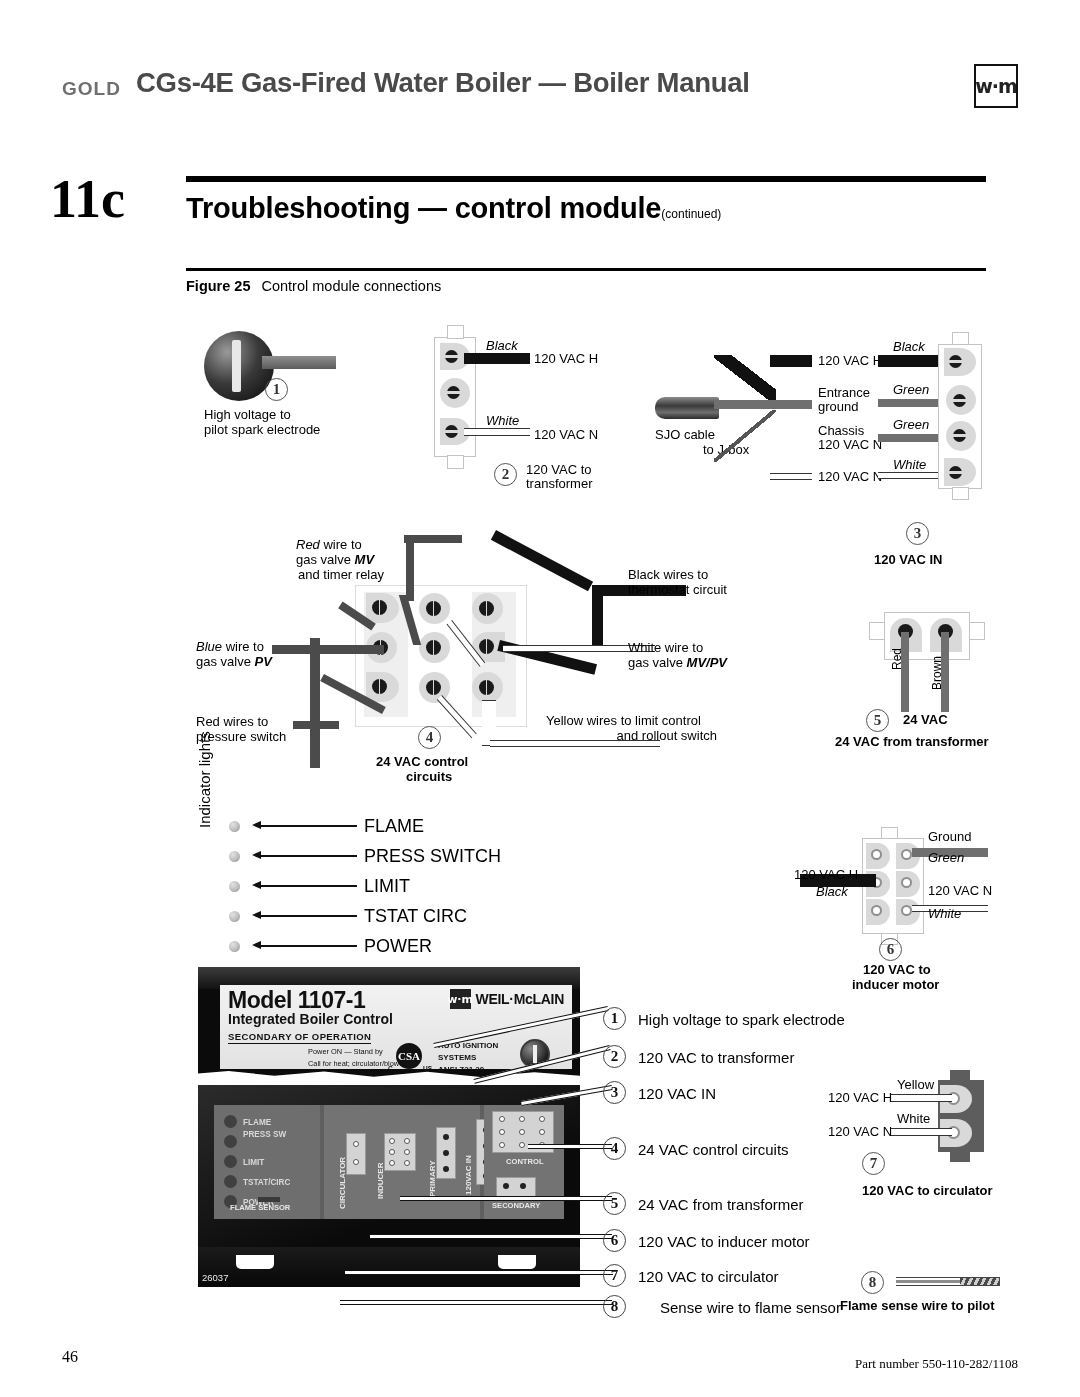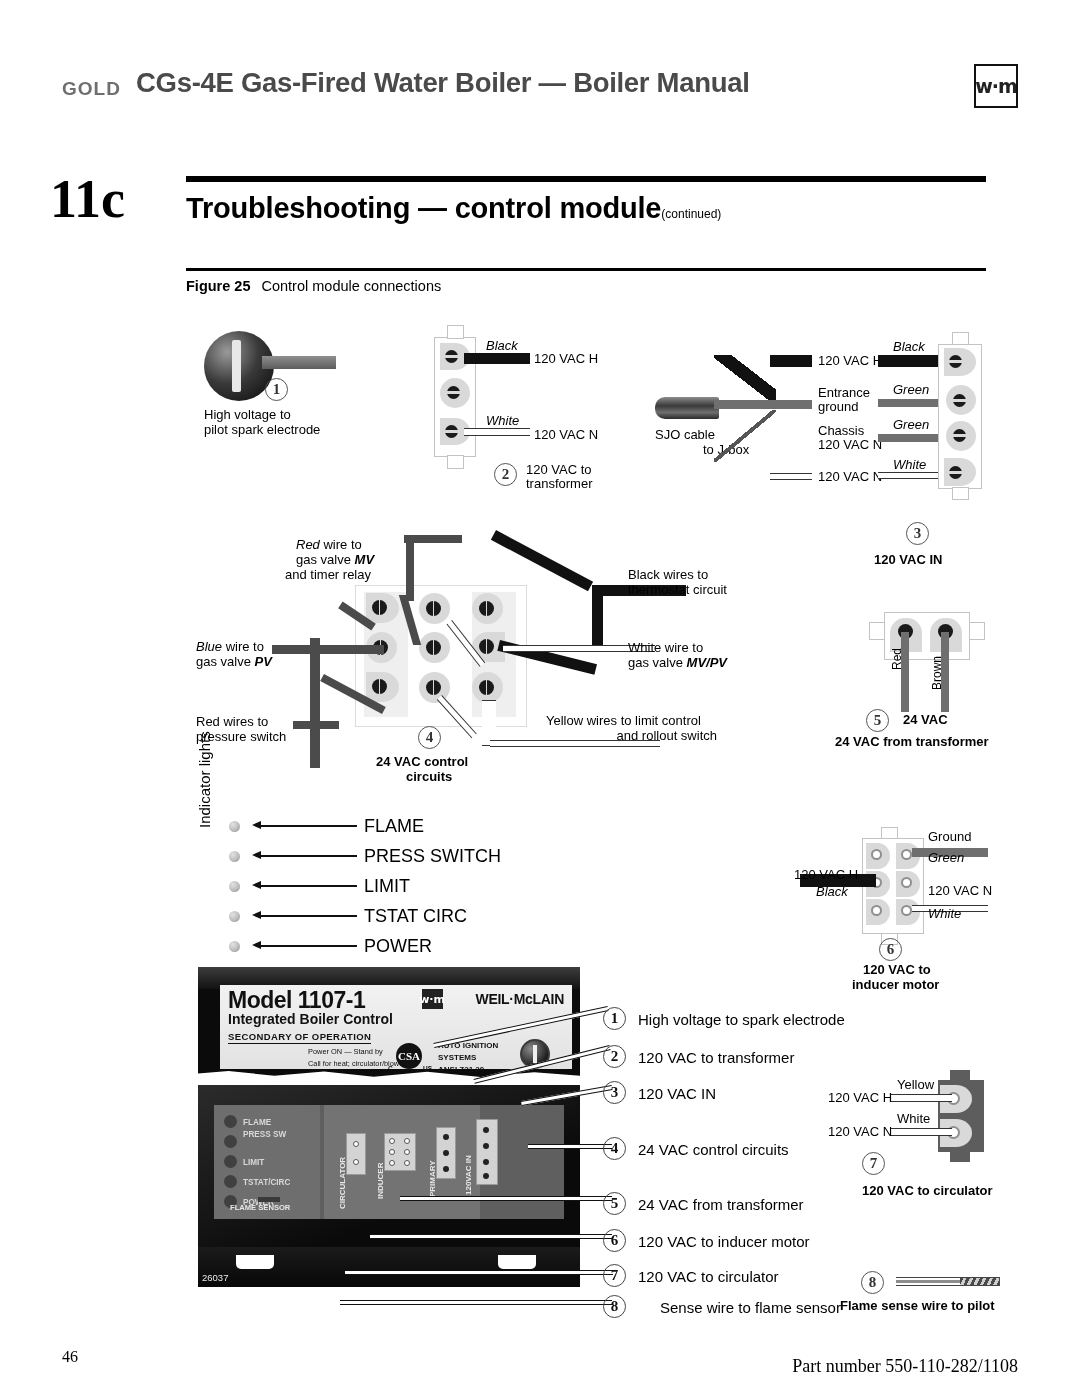--- a/index.html
+++ b/index.html
@@ -136,21 +136,21 @@
   #mp-sub {
     position:absolute; left:8px; top:26px; font-size:14px; font-weight:bold; color:#111;
   }
   #mp-wm {
     position:absolute; right:8px; top:4px; display:flex; align-items:center; gap:5px;
   }
   #mp-wm .box {
     width:21px; height:20px; background:#222; color:#fff; font-size:11px; font-weight:bold;
     display:flex; align-items:center; justify-content:center; font-family:"DejaVu Sans", sans-serif;
   }
-  #mp-wm .wmtxt { font-size:14px; font-weight:bold; color:#111; letter-spacing:-0.3px;margin-left:28px; }
+  #mp-wm .wmtxt { font-size:14px; font-weight:bold; color:#111; letter-spacing:-0.3px; }
   #mp-seq {
     position:absolute; left:8px; top:46px; font-size:9.5px; font-weight:bold;
     letter-spacing:0.4px; color:#111; border-bottom:1.4px solid #111; padding-bottom:1px;
   }
   .mp-seqline { position:absolute; font-size:7.4px; color:#111; white-space:nowrap; }
   #mp-csa {
     position:absolute; left:176px; top:58px; width:26px; height:26px;
     border-radius:50%; background:#111; color:#fff;
     font-size:11px; font-weight:bold; display:flex; align-items:center; justify-content:center;
     font-family:"Liberation Serif", serif;
@@ -203,21 +203,21 @@
 
   
   .legend-item { position:absolute; font-size:15px; white-space:nowrap; }
 
   
   .leader { position:absolute; background:#fff; border-top:1.4px solid #111; border-bottom:1.4px solid #111; }
 
   
   #page-number { position:absolute; left:62px; top:1348px; font-size:16px;
                  font-family:"Liberation Serif", serif; }
-  #part-number { position:absolute; right:62px; top:1356px; font-size:18px;
+  #part-number { position:absolute; right:62px; top:1356px; font-size:13px;
                  font-family:"Liberation Serif", serif; }
 </style>
 </head>
 <body>
 
 <div class="page">
 
   <div id="header">
     <div id="gold-badge">GOLD</div>
     <div id="header-title">CGs-4E Gas-Fired Water Boiler — Boiler Manual</div>
@@ -369,21 +369,21 @@
 
     <div class="wire white" style="left:503px;top:645px;width:152px;height:7px;"></div>
 
     <div class="wire white" style="left:482px;top:700px;width:14px;height:46px;"></div>
     <div class="wire white" style="left:490px;top:740px;width:170px;height:7px;"></div>
     <div class="wire white" style="left:452px;top:620px;width:54px;height:7px;transform:rotate(52deg);transform-origin:0 0;"></div>
     <div class="wire white" style="left:442px;top:695px;width:52px;height:7px;transform:rotate(48deg);transform-origin:0 0;"></div>
 
     <div class="lbl" style="left:296px;top:538px;"><i>Red</i> wire to</div>
     <div class="lbl" style="left:296px;top:553px;">gas valve <b><i>MV</i></b></div>
-    <div class="lbl" style="left:285px;top:568px;">and timer relay</div>
+    <div class="lbl" style="left:298px;top:568px;">and timer relay</div>
 
     <div class="lbl" style="left:196px;top:640px;"><i>Blue</i> wire to</div>
     <div class="lbl" style="left:196px;top:655px;">gas valve <b><i>PV</i></b></div>
 
     <div class="lbl" style="left:196px;top:715px;">Red wires to</div>
     <div class="lbl" style="left:196px;top:730px;">pressure switch</div>
 
     <div class="lbl" style="left:628px;top:568px;">Black wires to</div>
     <div class="lbl" style="left:628px;top:583px;">thermostat circuit</div>
 
@@ -579,20 +579,38 @@
 
         <div class="mp-vert" style="left:140px;top:90px;">120VAC IN</div>
       </div>
 
       <div style="position:absolute;left:262px;top:14px;width:22px;height:66px;background:#d3d3d3;border:1px solid #9a9a9a;"></div>
       <div class="mp-dot" style="left:269px;top:22px;"></div>
       <div class="mp-dot" style="left:269px;top:38px;"></div>
       <div class="mp-dot" style="left:269px;top:54px;"></div>
       <div class="mp-dot" style="left:269px;top:68px;"></div>
 
+      <div id="mp-right">
+        <div class="mp-conn" style="left:8px;top:6px;width:62px;height:42px;"></div>
+        <div class="mp-dot ring" style="left:15px;top:11px;"></div>
+        <div class="mp-dot ring" style="left:35px;top:11px;"></div>
+        <div class="mp-dot ring" style="left:55px;top:11px;"></div>
+        <div class="mp-dot ring" style="left:15px;top:24px;"></div>
+        <div class="mp-dot ring" style="left:35px;top:24px;"></div>
+        <div class="mp-dot ring" style="left:55px;top:24px;"></div>
+        <div class="mp-dot ring" style="left:15px;top:37px;"></div>
+        <div class="mp-dot ring" style="left:35px;top:37px;"></div>
+        <div class="mp-dot ring" style="left:55px;top:37px;"></div>
+        <div class="mp-txt" style="left:22px;top:52px;">CONTROL</div>
+
+        <div class="mp-conn" style="left:12px;top:72px;width:40px;height:20px;"></div>
+        <div class="mp-dot" style="left:19px;top:78px;"></div>
+        <div class="mp-dot" style="left:36px;top:78px;"></div>
+        <div class="mp-txt" style="left:8px;top:96px;">SECONDARY</div>
+      </div>
 
       <div class="mp-txt" style="left:16px;top:98px;">FLAME SENSOR</div>
       <div style="position:absolute;left:44px;top:92px;width:22px;height:5px;background:#3a3a3a;"></div>
     </div>
 
     <div id="mp-bottom-lip">
       <div class="mp-notch" style="left:38px;"></div>
       <div class="mp-notch" style="left:300px;"></div>
     </div>
     <div id="mp-id">26037</div>

